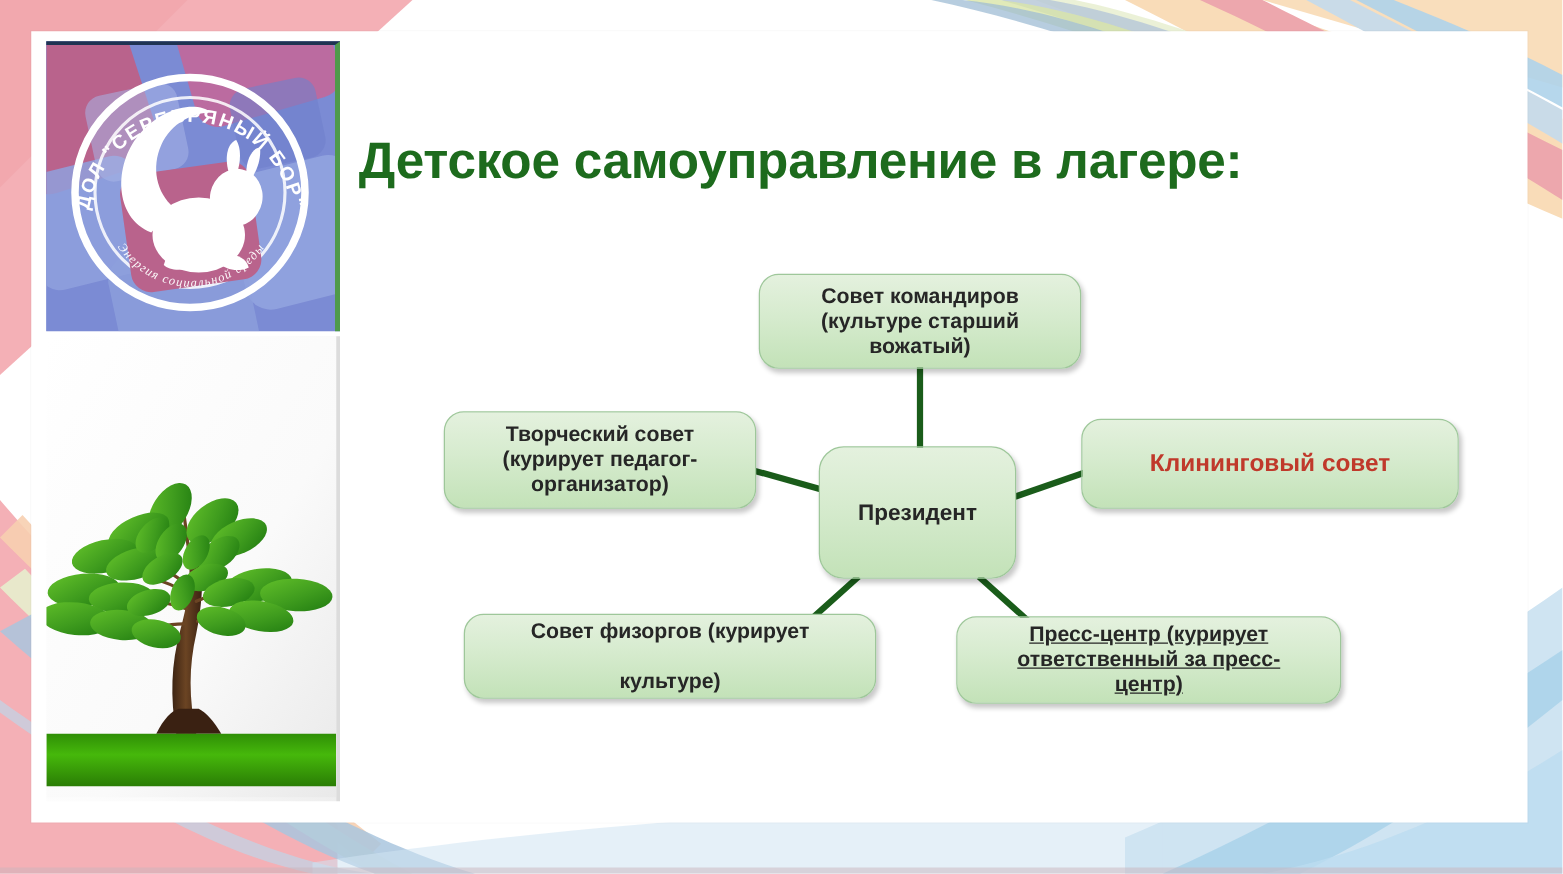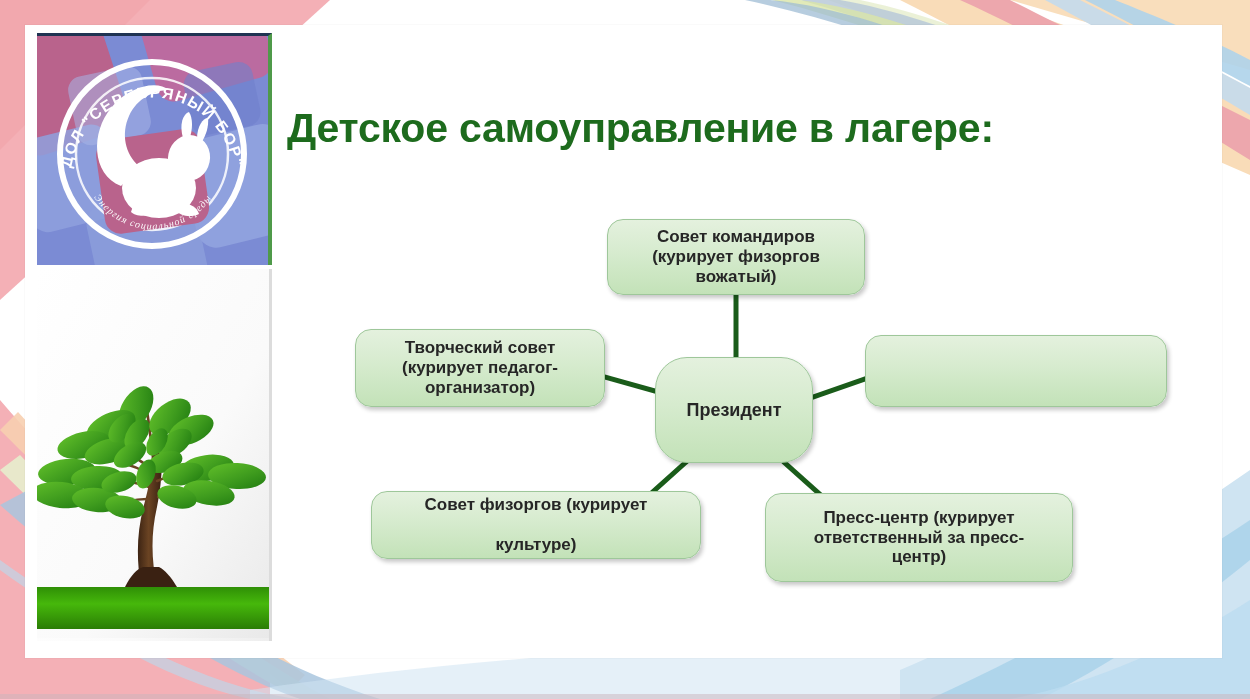--- a/index.html
+++ b/index.html
@@ -82,21 +82,21 @@
     line-height: 1.16;
     padding: 4px 8px;
     z-index: 2;
   }
   .node-text { display: block; width: 100%; }
 
   #node-center {
     left: 368px; top: 172px;
     width: 158px; height: 106px;
     font-size: 18px;
-    border-radius: 32px;
+    border-radius: 20px;
   }
   #node-top {
     left: 320px; top: 34px;
     width: 258px; height: 76px;
     font-size: 17px;
     justify-content: flex-end;
   }
   #node-left {
     left: 68px; top: 144px;
     width: 250px; height: 78px;
@@ -108,22 +108,23 @@
     font-size: 19.5px;
     color: #c0392b;
   }
   #node-bottomleft {
     left: 84px; top: 306px;
     width: 330px; height: 68px;
     font-size: 17px;
   }
   #node-bottomright {
     left: 478px; top: 308px;
-    width: 308px; height: 89px;
+    width: 308px; height: 70px;
     font-size: 17px;
+    text-decoration: underline;
   }
 
   
   #activation {
     position: absolute;
     left: 900px; top: 578px;
     width: 290px;
     color: #bdbdbd;
     pointer-events: none;
   }
@@ -312,36 +313,36 @@
       </g>
     </svg>
 
     <div class="node" id="node-center">
       <span class="node-text">Президент</span>
     </div>
 
     <div class="node" id="node-top">
       <span class="node-text">
         <span>Совет командиров</span><br>
-        <span>(курирует физоргов</span><br>
+        <span>(культуре старший</span><br>
         <span>вожатый)</span>
       </span>
     </div>
 
     <div class="node" id="node-left">
       <span class="node-text">
         <span>Творческий совет</span><br>
         <span>(курирует педагог-</span><br>
         <span>организатор)</span>
       </span>
     </div>
 
     <div class="node" id="node-right">
       <span class="node-text">
-        <br>
+        <span>Клининговый совет</span><br>
       </span>
     </div>
 
     <div class="node" id="node-bottomleft">
       <span class="node-text">
         <span>Совет физоргов (курирует</span><br>
         <br>
         <span>культуре)</span>
       </span>
     </div>

